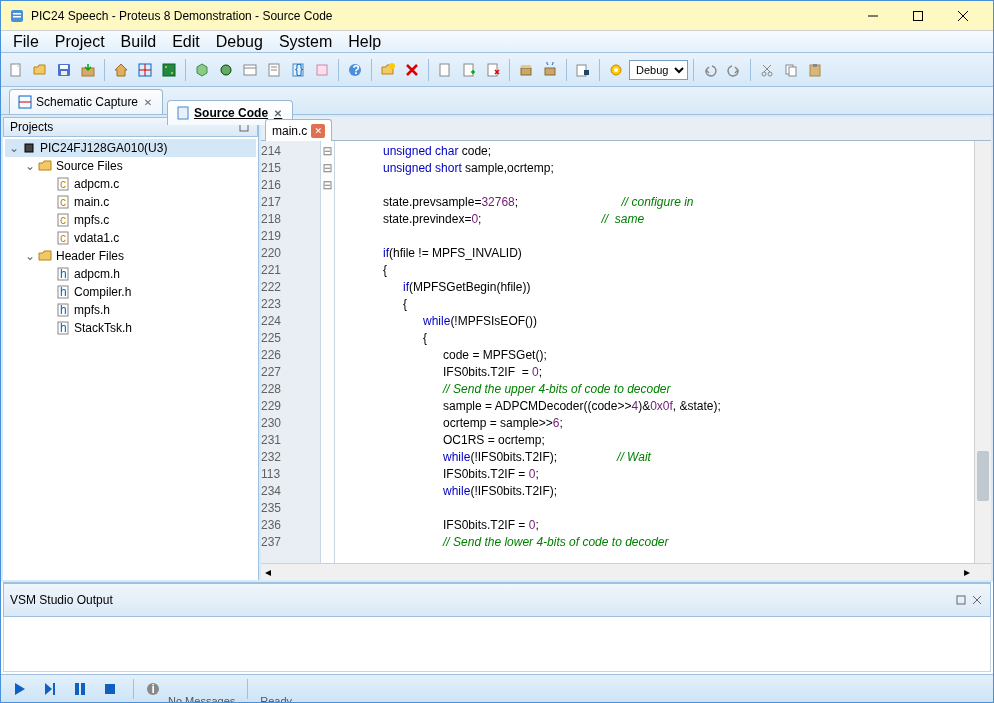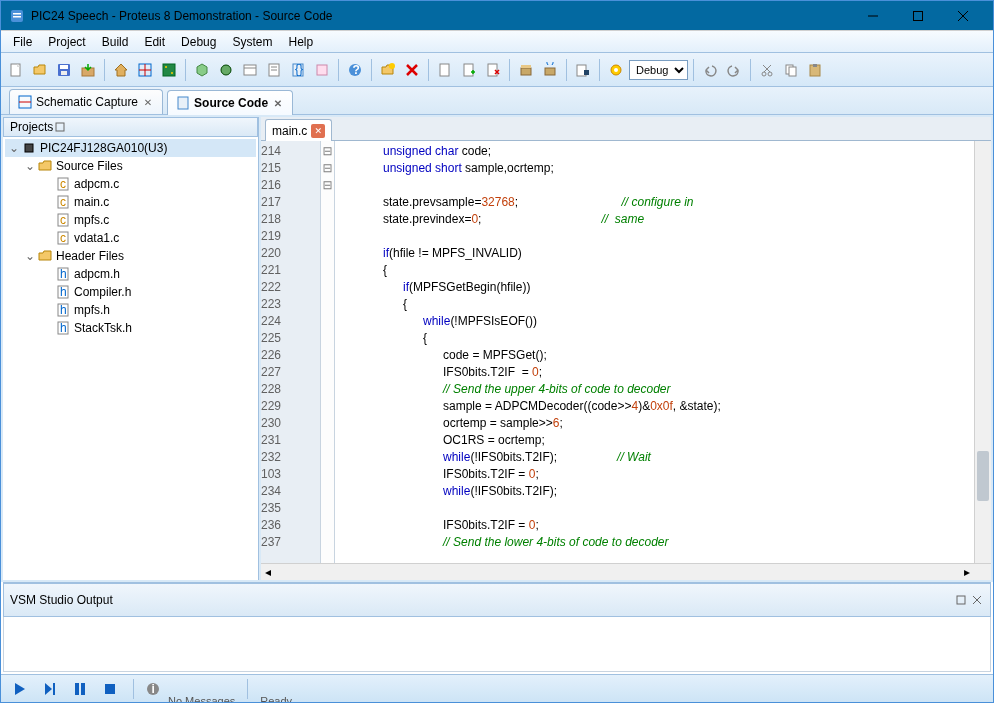--- a/index.html
+++ b/index.html
@@ -1,61 +1,61 @@
 <!DOCTYPE html>
 <html><head>
 <meta charset="utf-8">
 <style>
 * { margin: 0; padding: 0; box-sizing: border-box; font-family: "Segoe UI", Tahoma, sans-serif; font-size: 12px; }
 body { background: #fff; width: 994px; height: 703px; overflow: hidden; display: flex; flex-direction: column; border: 1px solid #4a90d9; }
 
-.titlebar { height: 30px; background: #0369a1; display: flex; align-items: center; padding: 0 8px; border-bottom: 1px solid #d0d0d0; }
+.titlebar { height: 30px; background: #fef9c3; display: flex; align-items: center; padding: 0 8px; border-bottom: 1px solid #d0d0d0; }
 .titlebar-icon { width: 16px; height: 16px; margin-right: 6px; }
 .titlebar-text { flex: 1; font-size: 12px; color: #000; }
 .titlebar-btns { display: flex; gap: 0; }
 .titlebar-btn { width: 45px; height: 28px; display: flex; align-items: center; justify-content: center; cursor: pointer; }
 
 .menubar { height: 22px; background: linear-gradient(#f7fbff, #e3f0fb); display: flex; align-items: center; padding: 0 4px; border-bottom: 1px solid #a0c0e0; }
-.menu-item { padding: 0 8px; cursor: pointer; font-size: 12px; }
+.menu-item { padding: 0 8px; cursor: pointer; font-size: 16px; }
 
 .toolbar { height: 34px; background: linear-gradient(#eaf3fc, #d5e8f8); display: flex; align-items: center; padding: 2px 4px; border-bottom: 1px solid #a0c0e0; gap: 2px; }
 .tb-btn { width: 22px; height: 22px; display: flex; align-items: center; justify-content: center; cursor: pointer; border: 1px solid transparent; border-radius: 2px; }
 .tb-sep { width: 1px; height: 22px; background: #a0c0e0; margin: 0 3px; }
 .tb-combo { height: 20px; font-size: 11px; border: 1px solid #7a9ec2; background: #fff; padding: 0 2px; }
 
 .doctabs { height: 28px; background: linear-gradient(#e8f2fb, #d8e9f7); display: flex; align-items: flex-end; padding: 0 8px; border-bottom: 1px solid #a0c0e0; gap: 4px; }
 .doctab { height: 24px; background: linear-gradient(#fdfdfd, #eef5fc); border: 1px solid #9ab8d6; border-bottom: none; border-radius: 4px 4px 0 0; padding: 12px 8px; display: flex; align-items: center; gap: 4px; cursor: pointer; font-size: 12px; }
-.doctab.active { background: linear-gradient(#fff, #f5faff); font-weight: bold; position: relative; top: 1px; }
+.doctab.active { background: linear-gradient(#fff, #f5faff); font-weight: bold; position: relative; top: 11px; text-decoration: underline; }
 .doctab-close { width: 12px; height: 12px; display: flex; align-items: center; justify-content: center; font-size: 10px; color: #666; }
 
 .main-area { flex: 1; display: flex; overflow: hidden; background: #d8e9f7; }
 
 .projects-panel { width: 256px; display: flex; flex-direction: column; border-right: 1px solid #a0c0e0; background: #fff; margin: 2px; }
-.panel-header { height: 20px; background: linear-gradient(#f0f6fc, #dae9f6); border: 1px solid #a0c0e0; display: flex; align-items: center; padding: 0 6px; font-size: 11px; }
+.panel-header { height: 20px; background: linear-gradient(#f0f6fc, #dae9f6); border: 1px solid #a0c0e0; display: flex; align-items: center; padding: 0 6px; font-size: 11px; justify-content: space-between; }
 .panel-header-btn { width: 14px; height: 14px; cursor: pointer; display: flex; align-items: center; justify-content: center; }
 .tree { flex: 1; overflow: auto; padding: 2px; font-family: "Courier New", monospace; font-size: 13px; }
 .tree-item { display: flex; align-items: center; height: 18px; cursor: pointer; padding-left: 2px; }
 .tree-item.selected { background: #d4e7f7; }
 .tree-toggle { width: 14px; text-align: center; color: #666; }
 .tree-icon { width: 16px; height: 16px; margin-right: 3px; display: flex; align-items: center; justify-content: center; }
 .tree-indent-1 { padding-left: 18px; }
 .tree-indent-2 { padding-left: 36px; }
 
 .editor-area { flex: 1; display: flex; flex-direction: column; margin: 2px 2px 2px 0; }
 .editor-tabs { height: 24px; background: #e8eef4; display: flex; align-items: flex-end; padding-left: 4px; border-bottom: 1px solid #a0b8d0; }
 .editor-tab { height: 22px; background: #fff; border: 1px solid #a0b8d0; border-bottom: none; border-radius: 3px 3px 0 0; padding: 0 6px; display: flex; align-items: center; gap: 4px; font-size: 12px; position: relative; top: 1px; }
 .editor-tab-close { width: 14px; height: 14px; background: #e07050; color: #fff; border-radius: 2px; font-size: 9px; display: flex; align-items: center; justify-content: center; cursor: pointer; }
 
 .code-view { flex: 1; display: flex; background: #fff; overflow: hidden; position: relative; }
 .gutter { width: 60px; background: #e8eef4; border-right: 1px solid #c8d4e0; text-align: left; padding-right: 8px; font-family: "Courier New", monospace; font-size: 13px; color: #606060; line-height: 17px; padding-top: 2px; }
 .fold-col { width: 14px; background: #fdfdfd; border-right: 1px solid #c8d4e0; font-family: monospace; font-size: 9px; color: #808080; line-height: 17px; padding-top: 2px; text-align: center; }
 .code-content { flex: 1; font-family: "Courier New", monospace; font-size: 13px; line-height: 17px; padding: 2px 11px 2px 8px; white-space: pre; overflow: hidden; }
 .code-line { height: 17px; }
 .kw { color: #0000c0; }
-.num { color: #c2410c; }
+.num { color: #701a75; }
 .cm { color: #008000; font-style: italic; }
 .vscroll { width: 17px; background: #f0f0f0; border-left: 1px solid #d0d0d0; position: relative; }
 .vscroll-thumb { position: absolute; left: 2px; right: 2px; top: 310px; height: 50px; background: #c0c8d0; border-radius: 2px; }
 .hscroll { height: 17px; background: #f0f0f0; border-top: 1px solid #d0d0d0; display: flex; }
 .hscroll-track { flex: 1; position: relative; }
 
 .output-panel { height: 90px; border-top: 1px solid #a0c0e0; display: flex; flex-direction: column; background: #fff; margin: 0 2px 2px 2px; }
 .output-header { height: 34px; background: linear-gradient(#f0f6fc, #dae9f6); border: 1px solid #a0c0e0; display: flex; align-items: center; padding: 0 6px; font-size: 11px; justify-content: space-between; }
 .output-body { flex: 1; background: #fff; border: 1px solid #c8d4e0; border-top: none; }
 .output-btns { display: flex; gap: 2px; }
@@ -453,21 +453,21 @@
           <div>223</div>
           <div>224</div>
           <div>225</div>
           <div>226</div>
           <div>227</div>
           <div>228</div>
           <div>229</div>
           <div>230</div>
           <div>231</div>
           <div>232</div>
-          <div>103</div>
+          <div>113</div>
           <div>234</div>
           <div>235</div>
           <div>236</div>
           <div>237</div>
         </div>
       <div class="fold-col" id="foldcol">
           <div></div>
           <div></div>
           <div></div>
           <div></div>

